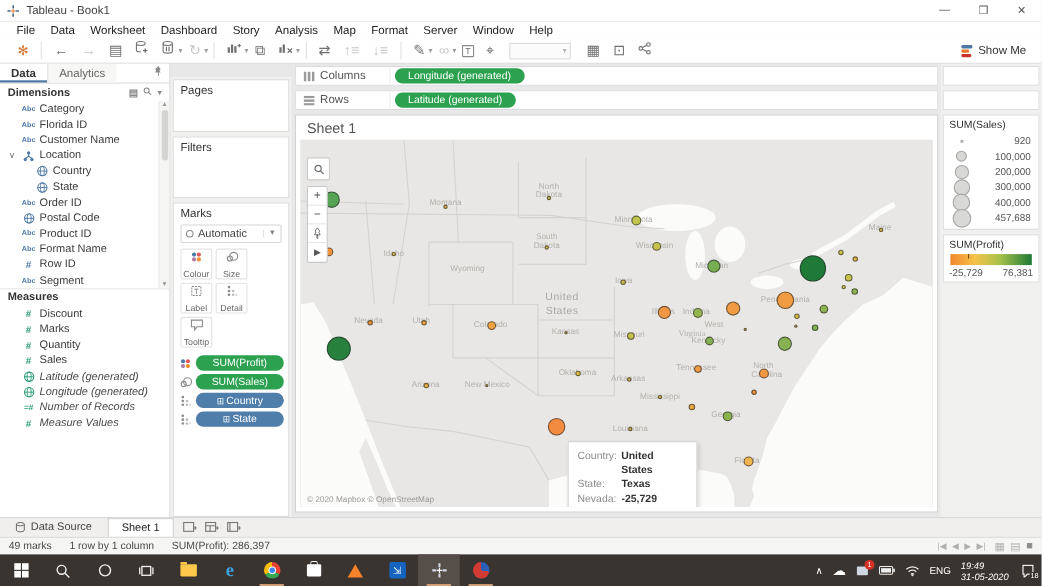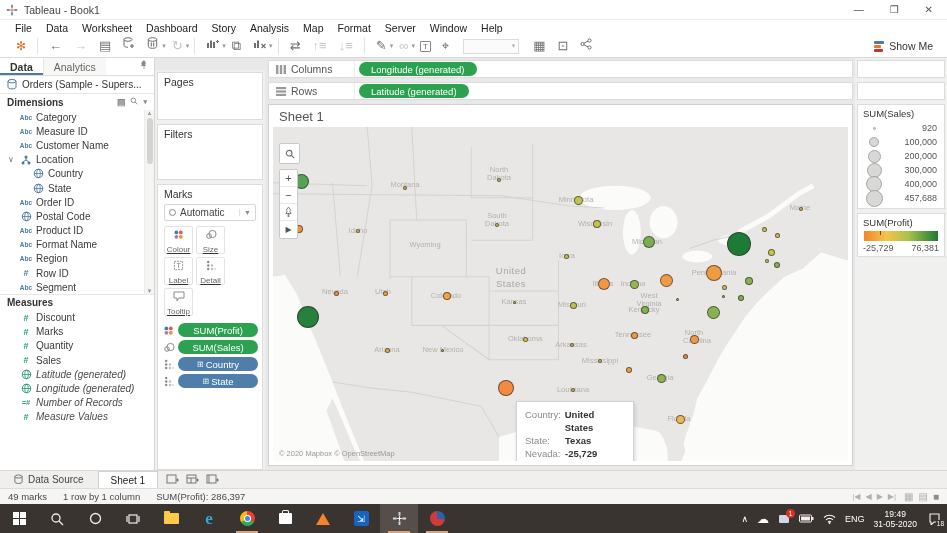--- a/index.html
+++ b/index.html
@@ -56,21 +56,21 @@
   .vthumb { width:6px; height:46px; background:#d4d4d2; border-radius:3px; margin-top:2px; }
 
   
   .cardscol { width:110px; background:#f0f0ee; display:flex; flex-direction:column; gap:4px; padding:2px 2px 0 2px;margin-top:12px; }
   .card { background:#fff; border:1px solid #dcdcdc; }
   .card .clabel { font-size:10.5px; color:#333; padding:3px 6px 1px; }
   .markscard { flex:1; }
   .mtype { margin:3px 6px; height:17px; border:1px solid #d6d6d6; border-radius:2px; display:flex; align-items:center; font-size:10px; color:#444; padding:0 4px; gap:4px; }
   .mtype .circ { width:7px; height:7px; border:1px solid #8a8a8a; border-radius:50%; }
   .mtype .car { margin-left:auto; font-size:7px; color:#888; border-left:1px solid #e3e3e3; padding-left:4px; }
-  .mbtns { display:flex; flex-wrap:wrap; gap:3px; padding:2px 6px;text-decoration:underline; }
+  .mbtns { display:flex; flex-wrap:wrap; gap:3px; padding:2px 6px; }
   .mbtn { width:29px; height:28px; border:1px solid #e3e3e3; border-radius:2px; display:flex; flex-direction:column; align-items:center; justify-content:center; gap:1px; }
   .mbtn .lbl { font-size:8px; color:#666; }
   .mpills { display:flex; flex-direction:column; gap:3px; padding:5px 4px; }
   .mpill-row { display:flex; align-items:center; gap:3px; }
   .mpill-ic { width:13px; display:flex; justify-content:center; }
   .pill { flex:1; height:14px; border-radius:8px; color:#fff; font-size:9.5px; display:flex; align-items:center; justify-content:center; gap:2px; padding:0 6px; white-space:nowrap; overflow:hidden; }
   .pill.green { background:#2ca251; }
   .pill.blue  { background:#4e7ea9; }
   .pexp { font-style:normal; font-size:8px; opacity:.9; }
 
@@ -125,21 +125,21 @@
   .st-right .grp { display:flex; gap:5px; align-items:center; }
 
   
   .taskbar { position:absolute; left:0; right:0; bottom:0; height:29px; background:#3a3430; display:flex; align-items:stretch; color:#fff; }
   .tb-cell { position:relative; width:38px; display:flex; align-items:center; justify-content:center; }
   .tb-cell.active { background:#564f49; }
   .tb-cell.run::after { content:''; position:absolute; bottom:0; left:8px; right:8px; height:2px; background:#d9a37e; }
   .tray { margin-left:auto; display:flex; align-items:center; gap:9px; padding-right:6px; font-size:9px; }
   .tray .tico { position:relative; display:flex; align-items:center; justify-content:center; }
   .badge { position:absolute; top:-4px; right:-5px; background:#d93025; color:#fff; border-radius:50%; width:9px; height:9px; font-size:6.5px; display:flex; align-items:center; justify-content:center; }
-  .clockblk { text-align:center; font-size:8.5px; line-height:10px; }
+  .clockblk { text-align:left; font-size:8.5px; line-height:10px;font-style:italic; }
   .edge-e { font-size:17px; font-weight:bold; color:#3aa3dd; font-family:"Liberation Serif", serif; }
   .chrome { width:15px; height:15px; border-radius:50%; background:conic-gradient(#e94235 0 120deg, #34a853 120deg 240deg, #fbbc05 240deg 360deg); display:flex; align-items:center; justify-content:center; }
   .chrome i { width:7px; height:7px; border-radius:50%; background:#fff; display:flex; align-items:center; justify-content:center; }
   .chrome i b { width:5px; height:5px; border-radius:50%; background:#4285f4; }
   .vlccone { width:0; height:0; border-left:7px solid transparent; border-right:7px solid transparent; border-bottom:12px solid #f6822a; position:relative; }
   .blueapp { width:15px; height:15px; background:#1565c0; border-radius:2px; display:flex; align-items:center; justify-content:center; color:#fff; font-size:9px; }
   .redapp { width:15px; height:15px; border-radius:50%; background:conic-gradient(#2b5fb8 0 100deg, #d23b34 100deg 360deg); }
   .winlogo { display:grid; grid-template-columns:6px 6px; grid-template-rows:6px 6px; gap:1px; }
   .winlogo i { background:#fff; }
   .folder { width:15px; height:11px; background:#fdc84b; border-radius:1px; position:relative; }
@@ -301,27 +301,20 @@
     <div class="datapane">
       <div class="dp-tabs">
         <span class="dp-tab active">Data</span>
         <span class="dp-tab inactive">Analytics</span>
         <span class="dp-pin">
           <svg width="8" height="9" viewBox="0 0 8 9">
               <path d="M4 0l2 3-1 1 1 2H1l1-2-1-1z M3.6 6h.8v3h-.8z" fill="#8a8a8a"></path>
             </svg>
         </span>
       </div>
-      <div class="dp-source">
-        <svg width="10" height="11" viewBox="0 0 10 11">
-            <ellipse cx="5" cy="2.2" rx="4" ry="1.7" fill="none" stroke="#4e79a7"></ellipse>
-            <path d="M1 2.2v6c0 .9 1.8 1.7 4 1.7s4-.8 4-1.7v-6" fill="none" stroke="#4e79a7"></path>
-          </svg>
-        <span>Orders (Sample - Supers...</span>
-      </div>
       <div class="dp-header">
         <span>Dimensions</span>
         <span class="hicons">
           <span>▤</span>
           <span><svg width="8" height="8" viewBox="0 0 12 12">
                 <circle cx="5" cy="5" r="3.4" fill="none" stroke="#8a8a8a" stroke-width="1.4"></circle>
                 <path d="M7.6 7.6L11 11" stroke="#8a8a8a" stroke-width="1.4"></path>
               </svg></span>
           <span style="font-size:7px">▾</span>
         </span>
@@ -333,21 +326,21 @@
               <span class="fi">
                 <b class="iabc" style="color:#4e79a7">Abc</b>
               </span>
               <span class="flab">Category</span>
             </div>
             <div class="frow">
               <span class="fsp" style="display:inline-block;width:10px"></span>
               <span class="fi">
                 <b class="iabc" style="color:#4e79a7">Abc</b>
               </span>
-              <span class="flab">Measure ID</span>
+              <span class="flab">Florida ID</span>
             </div>
             <div class="frow">
               <span class="fsp" style="display:inline-block;width:10px"></span>
               <span class="fi">
                 <b class="iabc" style="color:#4e79a7">Abc</b>
               </span>
               <span class="flab">Customer Name</span>
             </div>
             <div class="frow">
               <span class="fcaret">∨</span>
@@ -407,27 +400,20 @@
                 <b class="iabc" style="color:#4e79a7">Abc</b>
               </span>
               <span class="flab">Product ID</span>
             </div>
             <div class="frow">
               <span class="fsp" style="display:inline-block;width:10px"></span>
               <span class="fi">
                 <b class="iabc" style="color:#4e79a7">Abc</b>
               </span>
               <span class="flab">Format Name</span>
-            </div>
-            <div class="frow">
-              <span class="fsp" style="display:inline-block;width:10px"></span>
-              <span class="fi">
-                <b class="iabc" style="color:#4e79a7">Abc</b>
-              </span>
-              <span class="flab">Region</span>
             </div>
             <div class="frow">
               <span class="fsp" style="display:inline-block;width:10px"></span>
               <span class="fi">
                 <b class="ihash" style="color:#4e79a7">#</b>
               </span>
               <span class="flab">Row ID</span>
             </div>
             <div class="frow">
               <span class="fsp" style="display:inline-block;width:10px"></span>
@@ -714,21 +700,21 @@
               <div class="mlabel" style="left: 374px; top: 114px;">Michigan</div>
               <div class="mlabel" style="left: 371px; top: 182px;">Kentucky</div>
               <div class="mlabel" style="left: 360px; top: 207px;">Tennessee</div>
               <div class="mlabel" style="left: 327px; top: 233px;">Mississippi</div>
               <div class="mlabel" style="left: 298px; top: 217px;">Arkansas</div>
               <div class="mlabel" style="left: 300px; top: 262px;">Louisiana</div>
               <div class="mlabel" style="left: 387px; top: 250px;">Georgia</div>
               <div class="mlabel" style="left: 406px; top: 291px;">Florida</div>
               <div class="mlabel" style="left: 441px; top: 145px;">Pennsylvania</div>
               <div class="mlabel" style="left: 376px; top: 168px;">West</div>
-              <div class="mlabel" style="left: 376px; top: 176px;">Virginia</div>
+              <div class="mlabel" style="left: 356px; top: 176px; font-family: Liberation Serif, serif;">Virginia</div>
               <div class="mlabel" style="left: 421px; top: 205px;">North</div>
               <div class="mlabel" style="left: 424px; top: 213px;">Carolina</div>
               <div class="mlabel" style="left: 527px; top: 80px;">Maine</div>
               <div class="mcirc" style="height: 24px; width: 24px; left: 454px; top: 105px; background: rgb(30, 122, 54);"></div>
               <div class="mcirc" style="height: 22px; width: 22px; left: 24px; top: 179px; background: rgb(39, 129, 60);"></div>
               <div class="mcirc" style="height: 16px; width: 16px; left: 433px; top: 138px; background: rgb(240, 154, 66);"></div>
               <div class="mcirc" style="height: 16px; width: 16px; left: 225px; top: 253px; background: rgb(242, 139, 64);"></div>
               <div class="mcirc" style="height: 15px; width: 15px; left: 20.5px; top: 46.5px; background: rgb(86, 163, 85);"></div>
               <div class="mcirc" style="height: 13px; width: 13px; left: 386.5px; top: 146.5px; background: rgb(240, 154, 68);"></div>
               <div class="mcirc" style="height: 13px; width: 13px; left: 433.5px; top: 178.5px; background: rgb(134, 178, 82);"></div>

